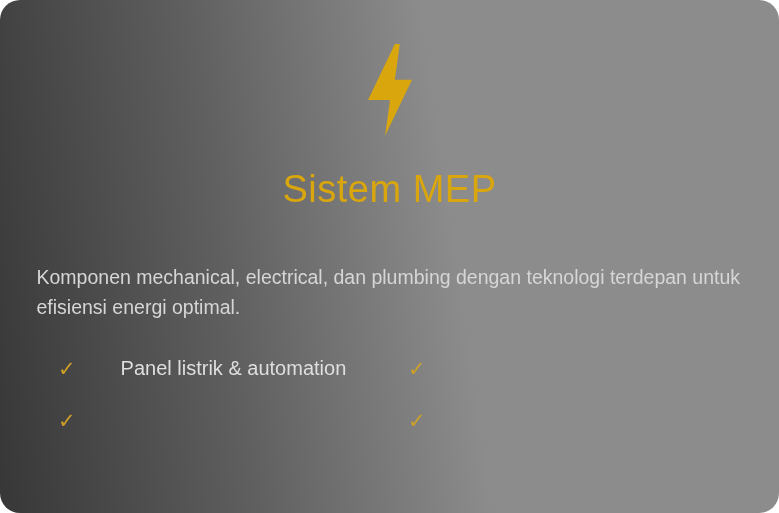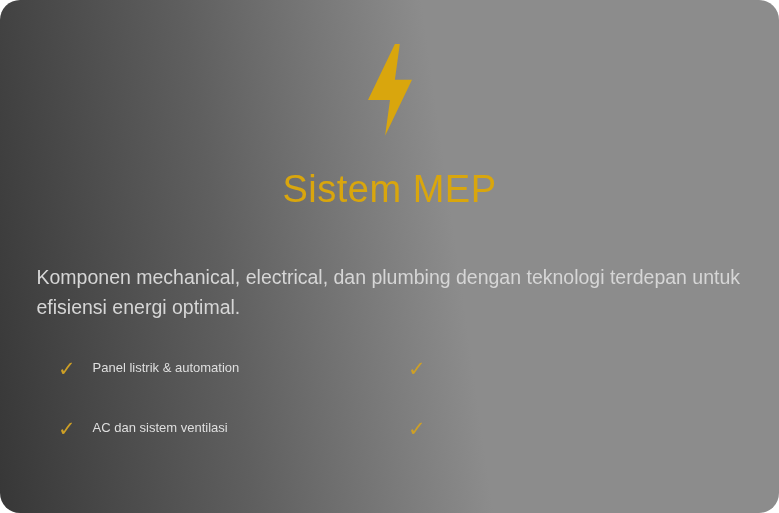--- a/index.html
+++ b/index.html
@@ -69,23 +69,24 @@
     gap:17px;
   }
   .check{
     color:var(--check-gold);
     font-size:21px;
     line-height:1;
     flex:0 0 auto;
   }
   .feature-label{
     color:var(--feature-text);
-    font-size:13px;
+    font-size:20px;
     line-height:36px;
     max-width:276px;
+    margin-left:28px;
   }
 </style>
 </head>
 <body>
 
 <div class="card">
 
   <div class="bolt-wrap">
     <svg width="46" height="92" viewBox="0 0 44 92" aria-hidden="true">
       <path d="M26.9 0 L31.8 0 L26.9 35.7 L44 35.7 L17.1 91.8 L22 56.1 L0 56.1 Z" fill="var(--accent-gold)"></path>
@@ -102,21 +103,20 @@
       <span class="check">✓</span>
       <span class="feature-label">Panel listrik &amp; automation</span>
     </div>
 
     <div class="feature">
       <span class="check">✓</span>
     </div>
 
     <div class="feature">
       <span class="check">✓</span>
-      <span class="feature-label">AC dan sistem ventilasi</span>
     </div>
 
     <div class="feature">
       <span class="check">✓</span>
     </div>
 
   </div>
 </div>
 
 </body></html>

